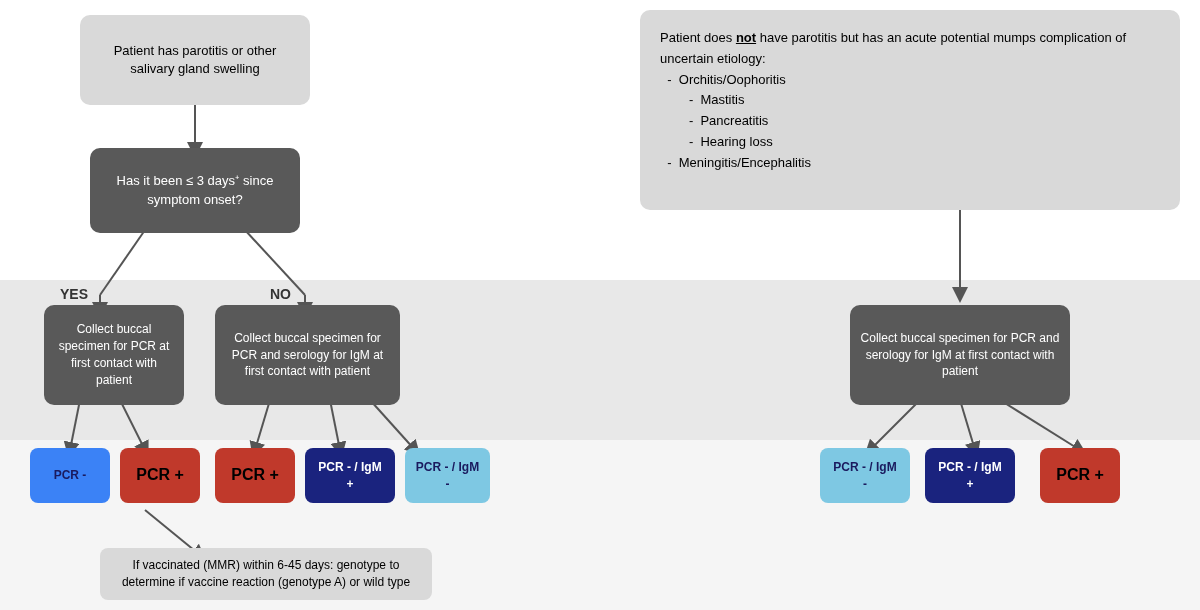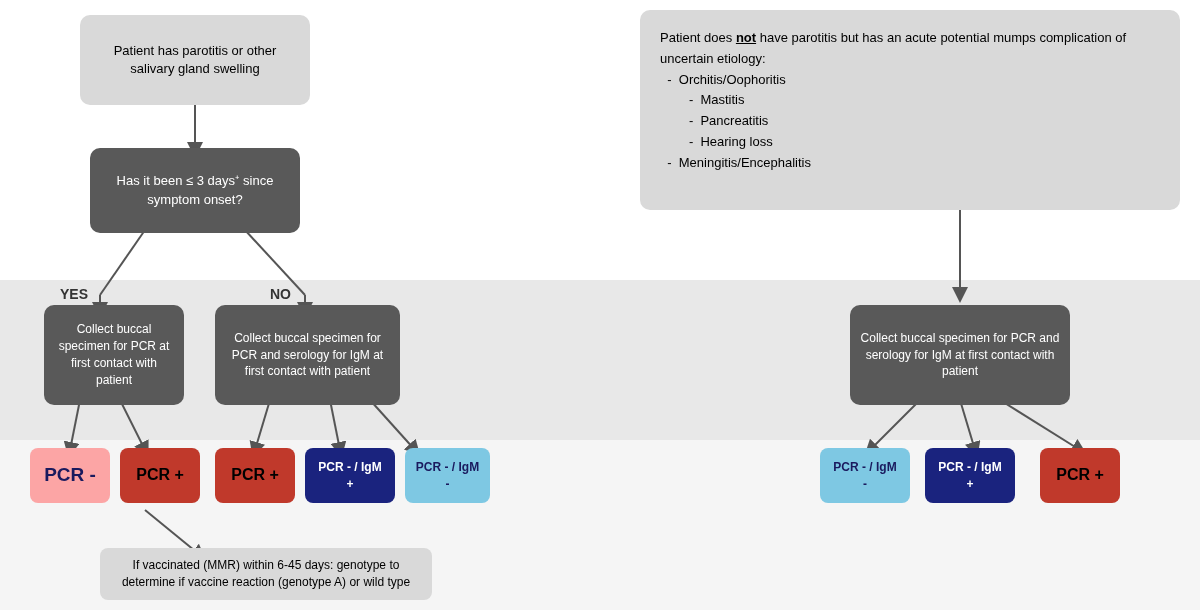--- a/index.html
+++ b/index.html
@@ -59,24 +59,24 @@
       background: #d9d9d9;
       border: none;
     }
 
     .box-dark-gray {
       background: #595959;
       color: #ffffff;
     }
 
     .box-blue {
-      background: #fca5a5;
+      background: #3b82f6;
       color: #1a1a5e;
       font-weight: bold;
-      font-size: 19px;
+      font-size: 12px;
     }
 
     .box-red {
       background: #c0392b;
       color: #000000;
       font-weight: bold;
       font-size: 16px;
     }
 
     .box-dark-blue {

